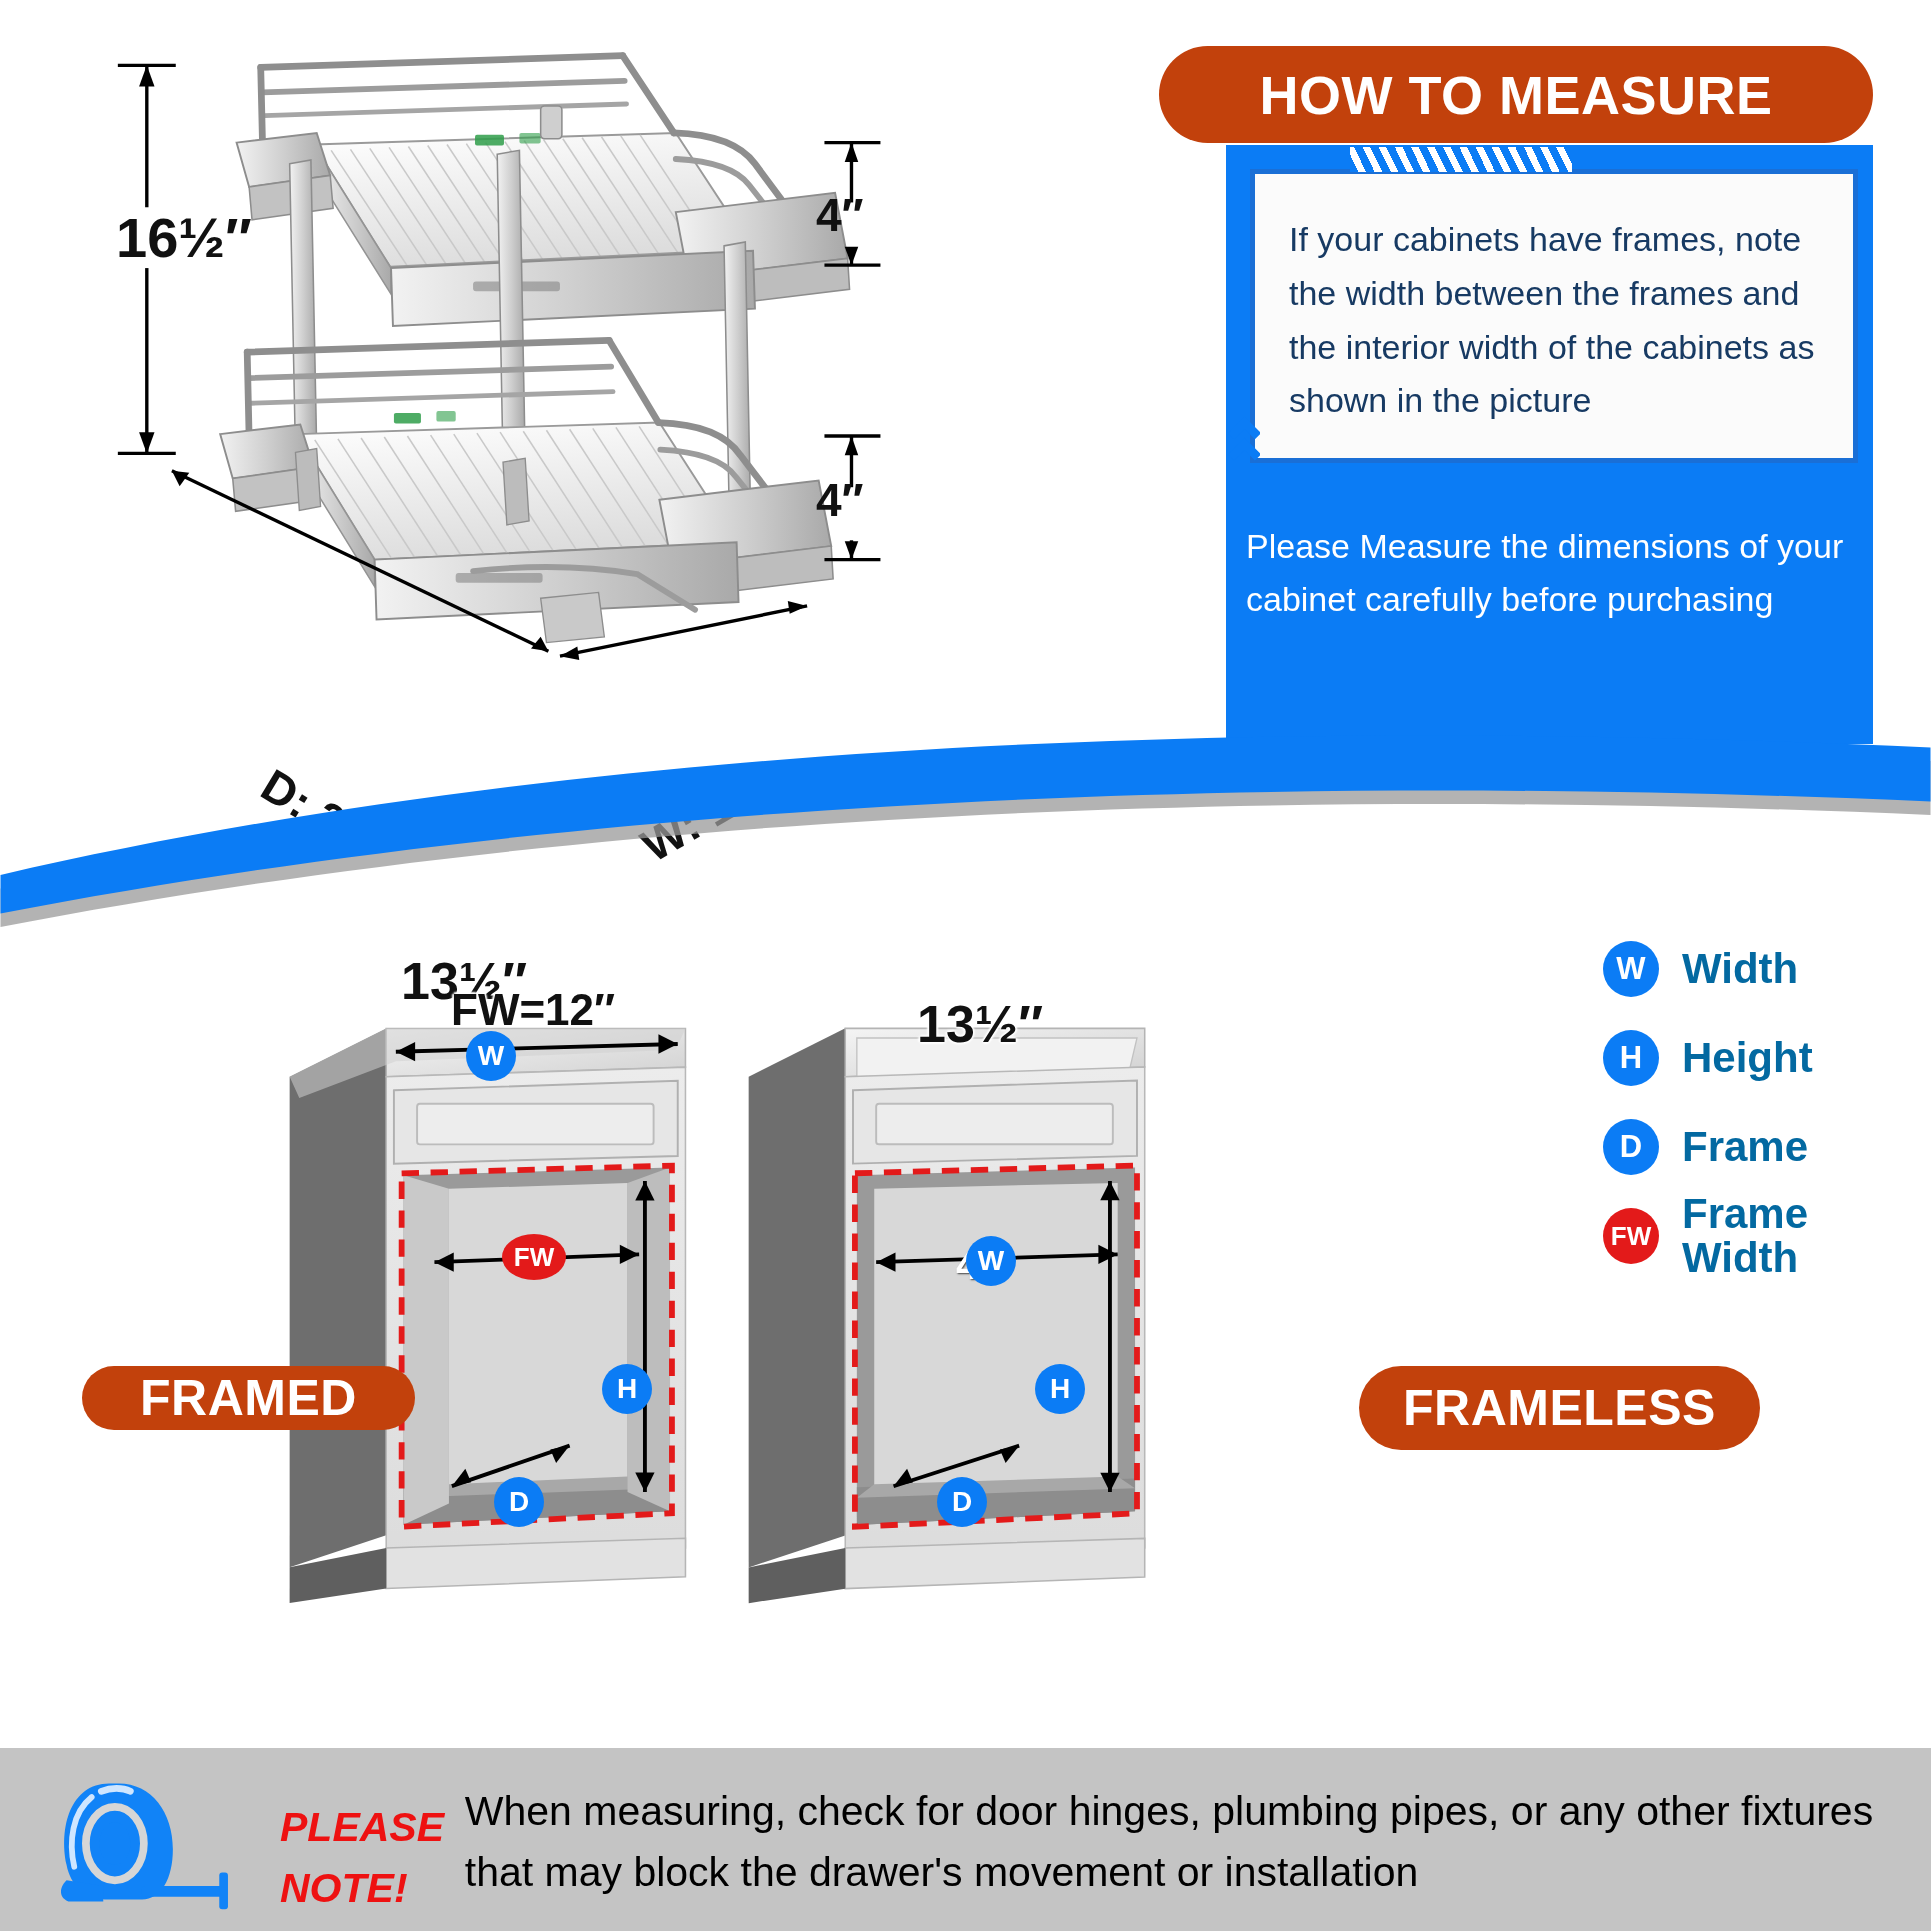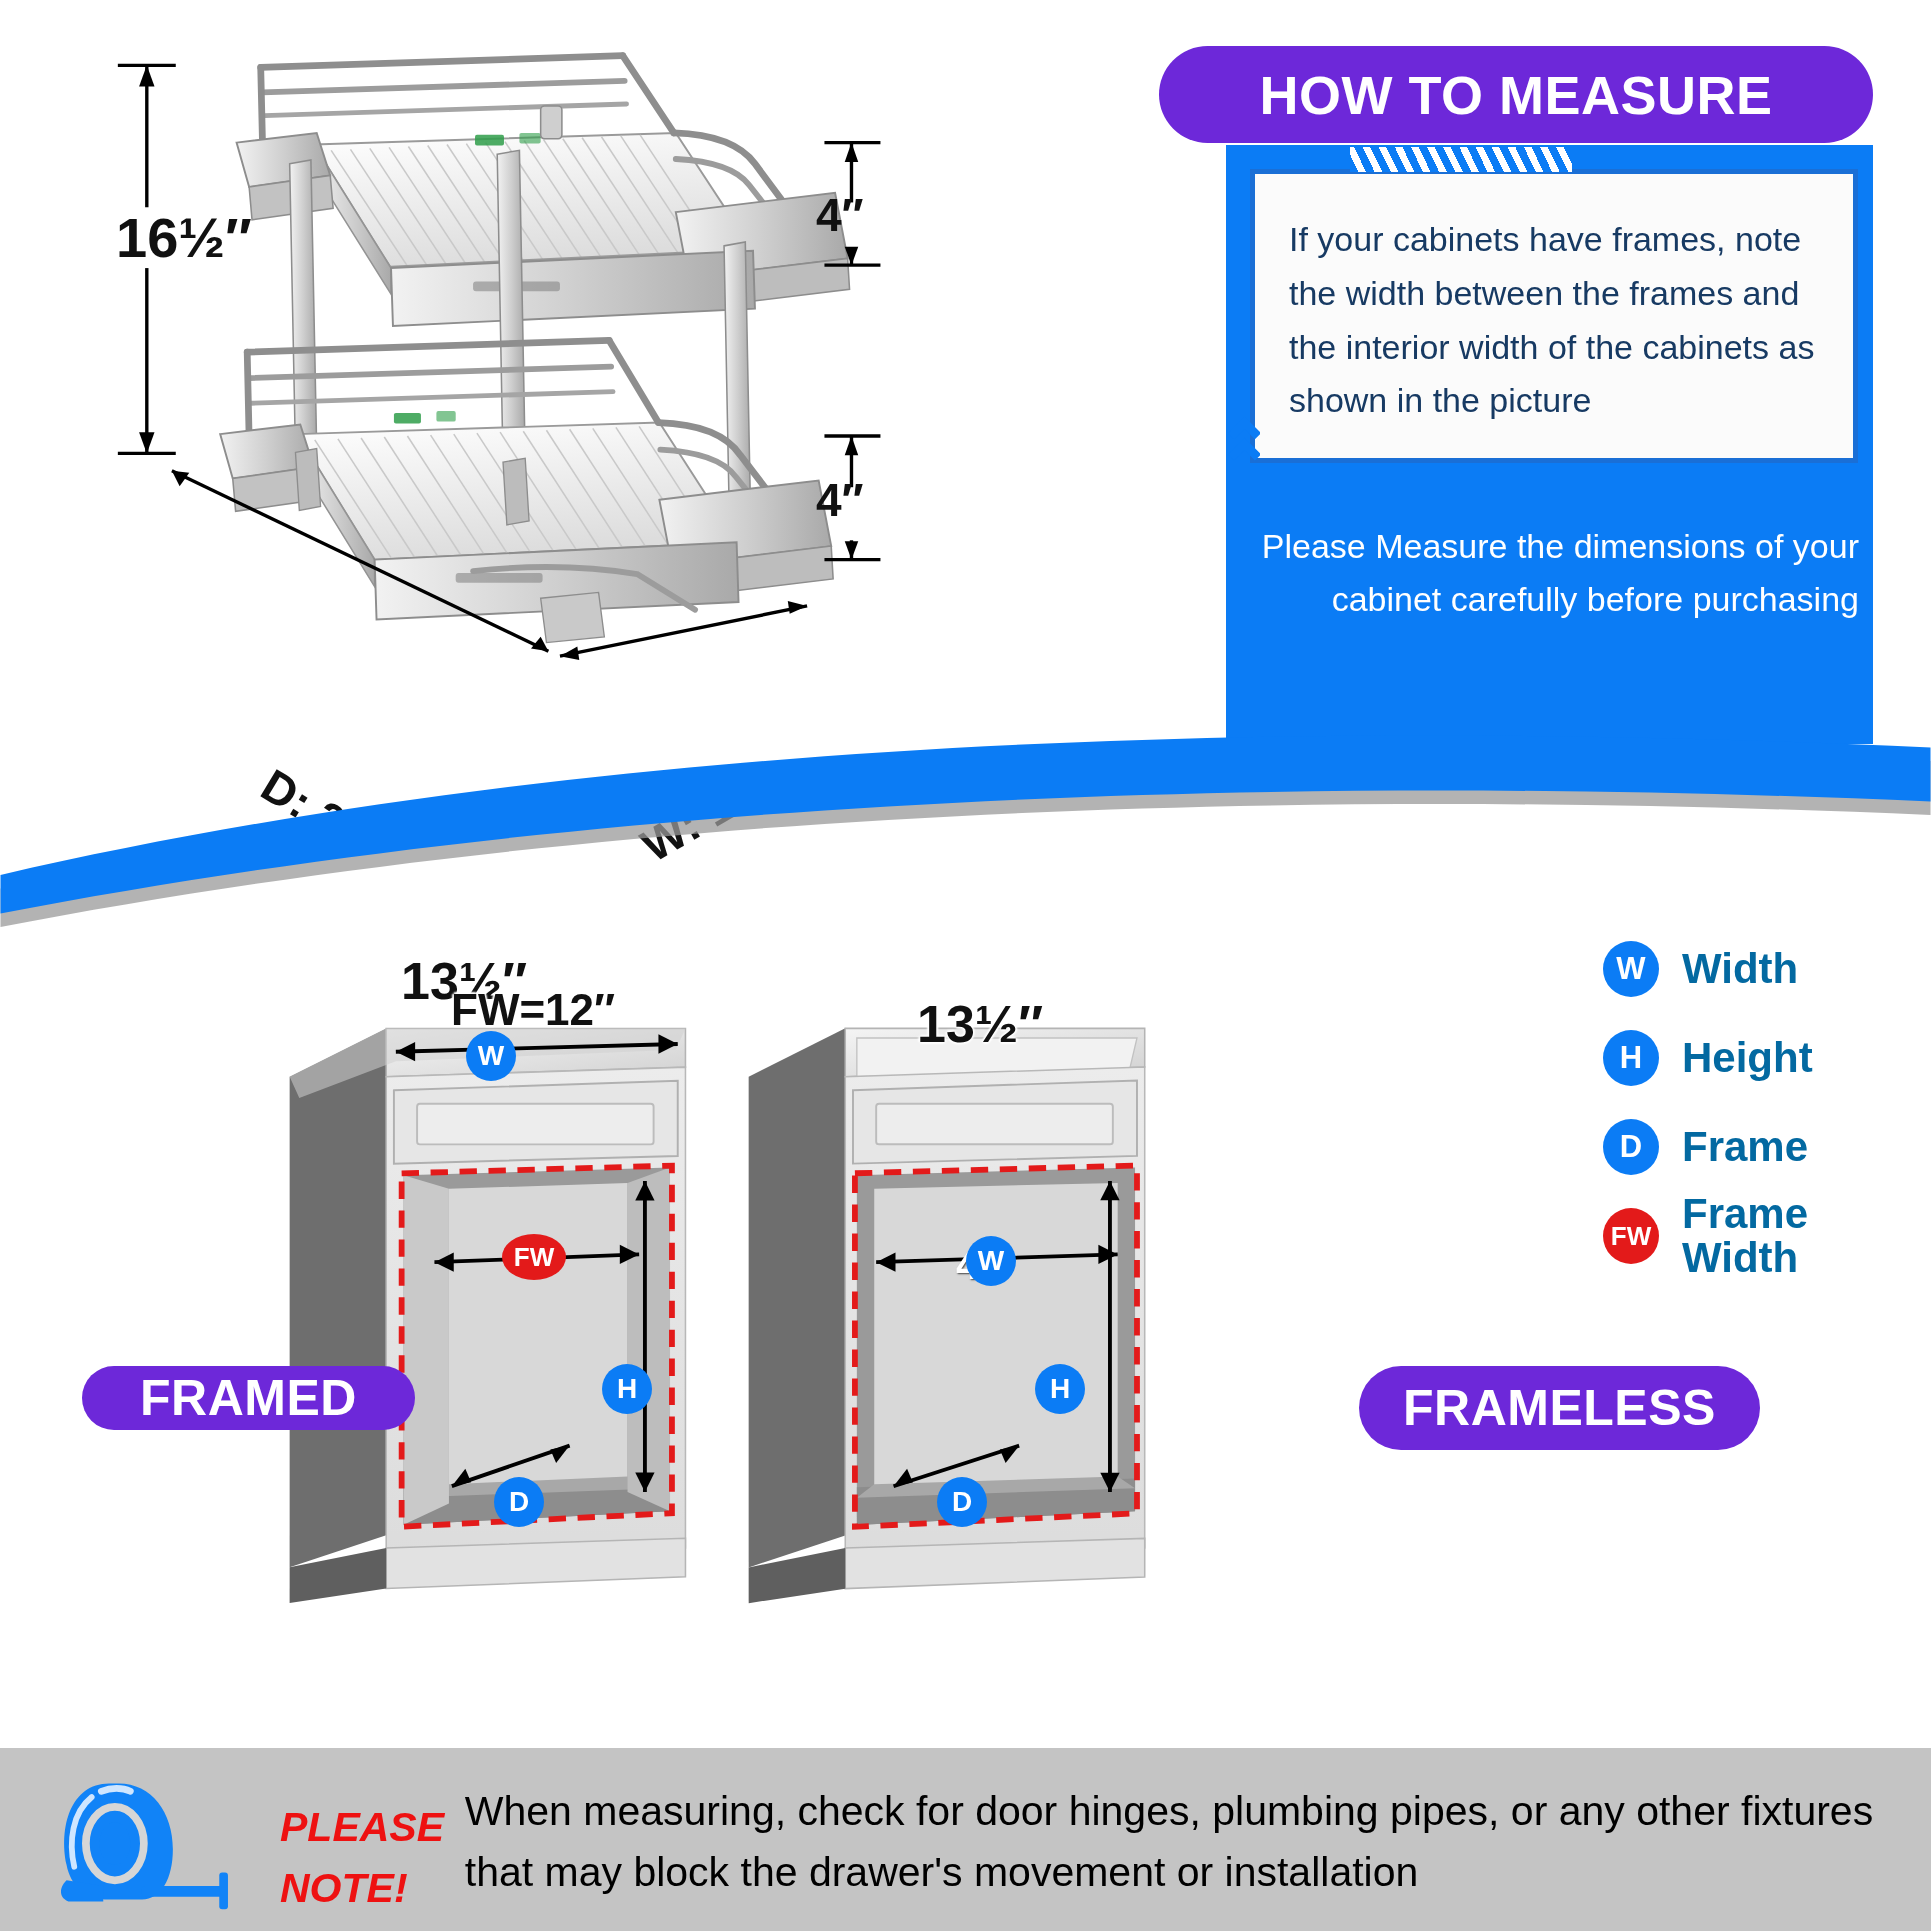--- a/index.html
+++ b/index.html
@@ -8,21 +8,21 @@
     background: #ffffff;
     font-family: "Liberation Sans", sans-serif;
     position: relative;
     overflow: hidden;
   }
   .stage { position: absolute; inset: 0; }
 
   
   .pill {
     position: absolute;
-    background: #6d28d9;
+    background: #c2410c;
     border-radius: 965px;
     color: #ffffff;
     font-weight: bold;
     display: flex; align-items: center; justify-content: center;
     letter-spacing: 0.5px;
     text-align: center;
   }
   #how-to-measure-pill {
     left: 1159px; top: 46px; width: 714px; height: 97px;
     font-size: 54px;
@@ -69,21 +69,21 @@
   #chevron-deco {
     position: absolute; left: 1227px; top: 415px;
     width: 33px; height: 56px; z-index: 4;
   }
   #info-footer-text {
     position: absolute;
     left: 1246px; top: 488px; width: 613px; height: 169px;
     color: #ffffff;
     font-size: 34px;
     line-height: 1.55;
-    text-align: right;
+    text-align: left;
     display: flex; align-items: center; justify-content: center;
   }
 
   
   #legend { position: absolute; left: 1603px; top: 941px; width: 319px; }
   .legend-row {
     display: flex; align-items: center; gap: 23px;
     margin-bottom: 33px; height: 56px;
   }
   .legend-badge {

